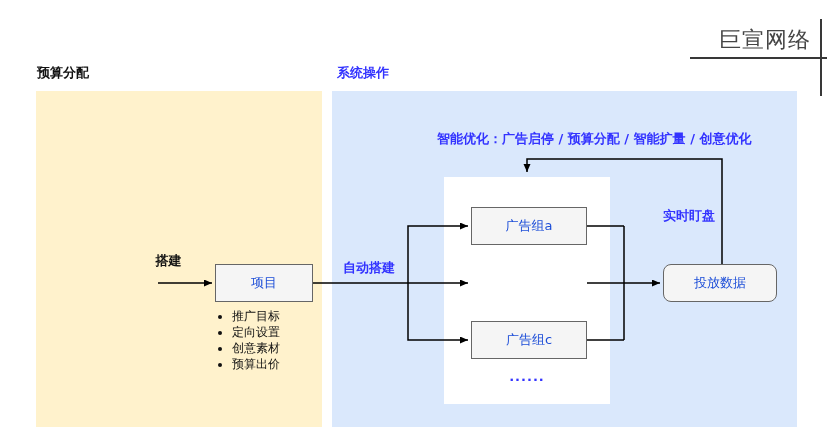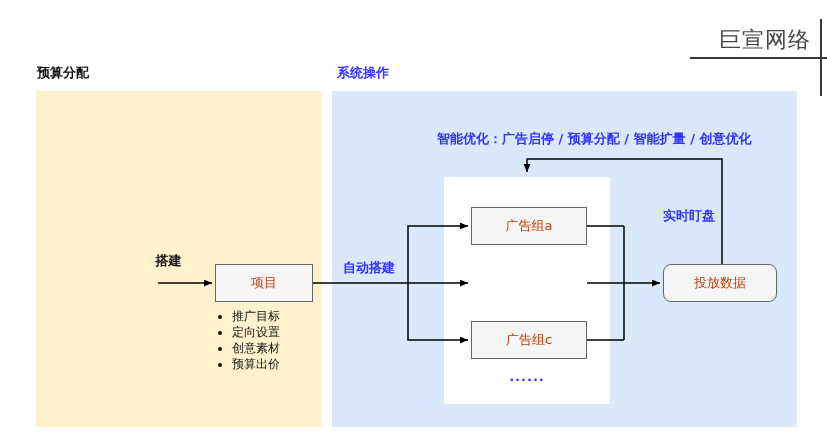--- a/index.html
+++ b/index.html
@@ -20,21 +20,21 @@
   .section-label.system{left:337px;top:45px;color:#3333FF;}
 
   .panel{position:absolute;top:72px;height:336px;}
   .panel.customer{left:36px;width:286px;background:#FFF2CC;}
   .panel.system{left:332px;width:465px;background:#DAE8FC;}
   .inner-white{position:absolute;left:444px;top:158px;width:166px;height:227px;background:#ffffff;}
 
   .node{
     position:absolute;height:38px;background:#F5F5F5;border:1px solid #666666;
     box-sizing:border-box;display:flex;align-items:center;justify-content:center;
-    font-size:13px;color:#c2410c;
+    font-size:13px;color:#1d4ed8;
   }
   .node.advertiser{left:43px;top:245px;width:115px;}
   .node.project{left:215px;top:245px;width:98px;}
   .node.group-a{left:471px;top:188px;width:116px;}
   .node.group-b{left:471px;top:245px;width:116px;}
   .node.group-c{left:471px;top:302px;width:116px;}
   .node.delivery{left:663px;top:245px;width:114px;border-radius:8px;}
 
   .lbl{position:absolute;font-size:13px;font-weight:bold;}
   .lbl.build{left:140px;top:233px;width:57px;text-align:center;color:#111111;}

